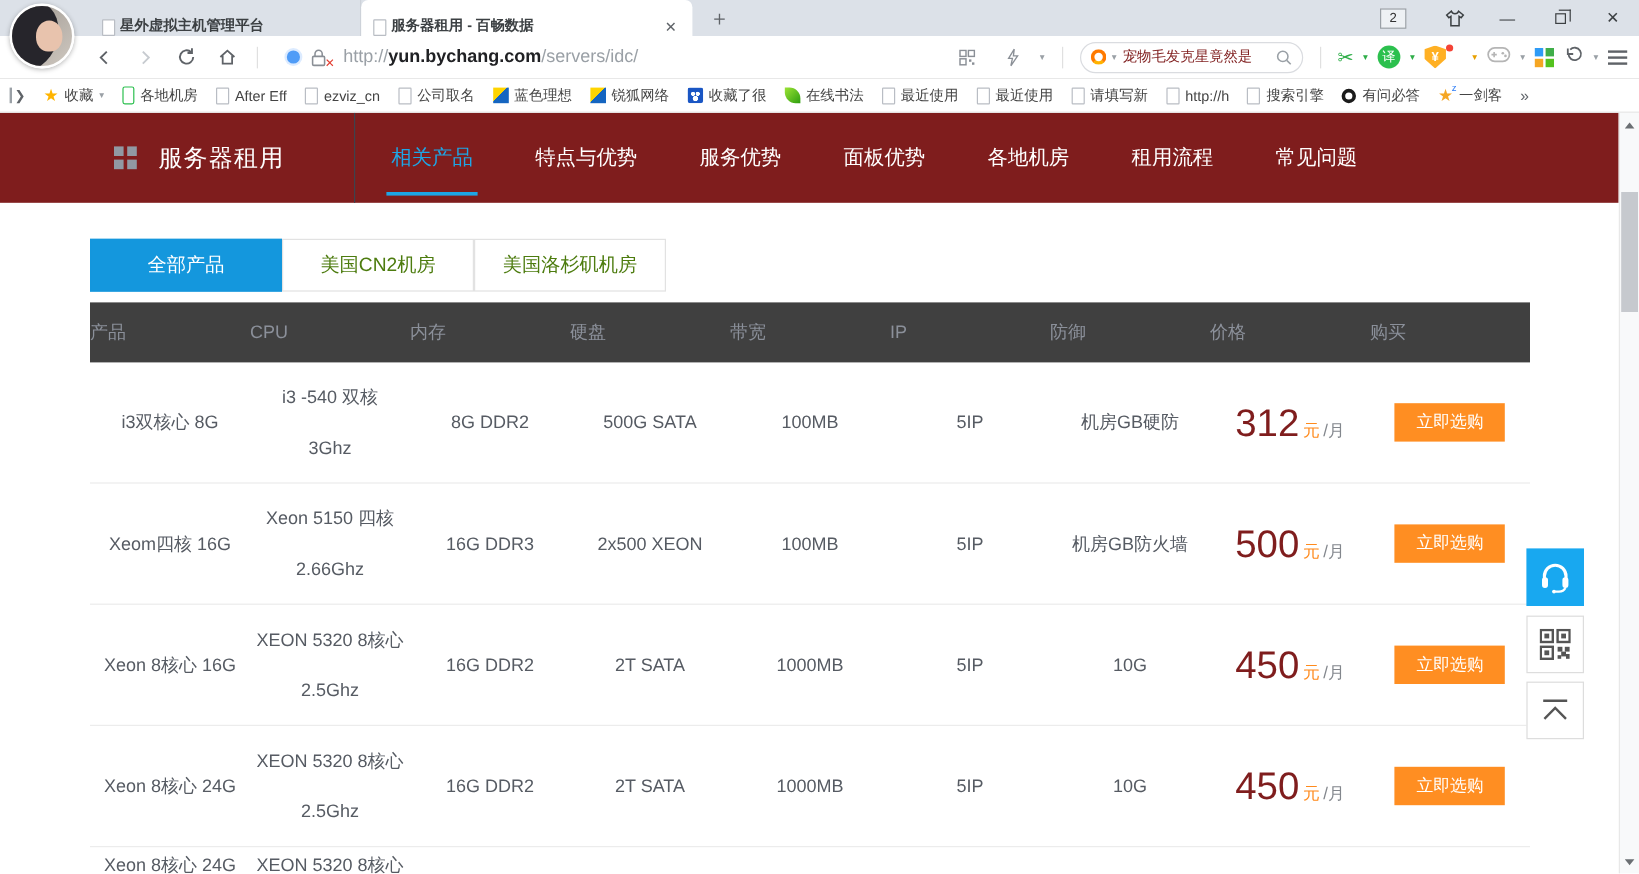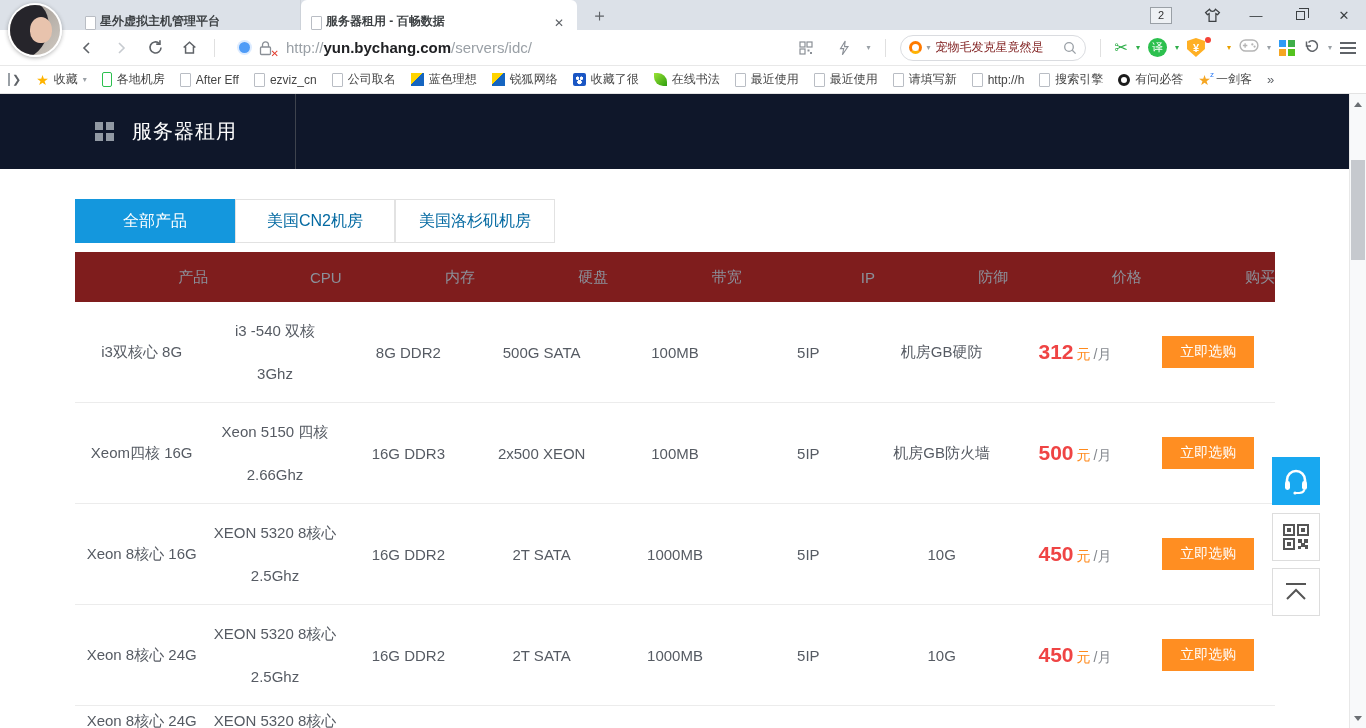--- a/index.html
+++ b/index.html
@@ -59,40 +59,40 @@
             background-image:radial-gradient(circle at 35% 40%, #fff 0 1.5px, transparent 2px), radial-gradient(circle at 65% 40%, #fff 0 1.5px, transparent 2px), radial-gradient(circle at 50% 70%, #fff 0 2px, transparent 2.5px); }
   .ic-leaf { width:13px; height:13px; background:linear-gradient(135deg,#9be335,#2e9e0f); border-radius:0 70% 0 70%; }
   .ic-ring { width:12px; height:12px; border-radius:50%; border:3px solid #1b1b1b; }
   .ic-zstar { color:#f5a623; font-size:14px; position:relative; }
   .ic-zstar::after { content:"z"; position:absolute; right:-3px; top:-2px; font-size:8px; color:#2e7df6; }
   .bm-toggle { color:#5f6368; font-size:11px; border-left:2px solid #9aa0a6; padding-left:2px; }
   .bm-more { color:#5f6368; font-size:13px; }
 
   
   .page { position:absolute; top:94px; left:0; width:1349px; height:634px; background:#fff; overflow:hidden; }
-  .site-nav { height:75px; background:#0f172a; display:flex; align-items:center; padding-left:95px; }
+  .site-nav { height:75px; background:#7f1d1d; display:flex; align-items:center; padding-left:95px; }
   .logo-grid { display:grid; grid-template-columns:8px 8px; grid-template-rows:8px 8px; gap:3px; }
   .logo-grid i { background:#9199a3; }
   .brand { color:#fff; font-size:20px; font-weight:500; margin:0 58px 0 18px; letter-spacing:1px; }
   .nav-div { width:1px; align-self:stretch; background:#3e434d; }
   .menu { display:flex; gap:52px; margin-left:30px; }
   .menu-item { color:#fff; font-size:17px; position:relative; cursor:pointer; }
   .menu-item.active { color:#1ea6e6; }
   .menu-item.active::after { content:""; position:absolute; left:-4px; right:-4px; bottom:-20px; height:3px; background:#1ea6e6; }
 
   .ptabs { display:flex; margin:30px 0 0 75px; }
-  .ptab { width:160px; height:44px; display:flex; align-items:center; justify-content:center; font-size:16px; color:#0369a1; background:#fff; border:1px solid #e2e2e2; cursor:pointer; }
+  .ptab { width:160px; height:44px; display:flex; align-items:center; justify-content:center; font-size:16px; color:#4d7c0f; background:#fff; border:1px solid #e2e2e2; cursor:pointer; }
   .ptab.active { background:#1497dd; border-color:#1497dd; color:#fff; }
 
   .table { width:1200px; margin:9px 0 0 75px; }
-  .thead { height:50px; background:#7f1d1d; display:grid; grid-template-columns:repeat(9,1fr); align-items:center; text-align:right; color:#8b909a; font-size:15px; }
+  .thead { height:50px; background:#404040; display:grid; grid-template-columns:repeat(9,1fr); align-items:center; text-align:left; color:#8b909a; font-size:15px; }
   .trow { height:101px; border-bottom:1px solid #ececec; display:grid; grid-template-columns:repeat(9,1fr); align-items:center; text-align:center; color:#565b63; font-size:15px; }
   .cpu-cell { display:flex; flex-direction:column; align-items:center; gap:24px; }
   .price-cell { display:flex; align-items:baseline; justify-content:center; gap:3px; }
-  .pnum { font-size:21px; color:#ef4444;font-weight:bold; }
+  .pnum { font-size:32px; color:#7f1d1d; }
   .punit { font-size:14px; color:#ff8a1c; }
   .pper { font-size:14px; color:#83878d; }
   .buy { width:92px; height:32px; background:#ff8e22; border:none; color:#fff; font-size:14px; cursor:pointer; font-family:inherit; }
   .trow.partial { height:101px; align-items:start; padding-top:6px; border-bottom:none; }
 
   
   .fab { position:absolute; width:48px; height:48px; display:flex; align-items:center; justify-content:center; }
   .fab-service { top:457px; right:46px; background:#18a8f0; }
   .fab-qr { top:513px; right:46px; background:#fff; border:1px solid #ddd; }
   .fab-top { top:568px; right:46px; background:#fff; border:1px solid #ddd; }
@@ -307,20 +307,29 @@
 <div class="page">
   <div class="site-nav">
     <span class="logo-grid">
         <i></i>
         <i></i>
         <i></i>
         <i></i>
       </span>
     <span class="brand">服务器租用</span>
     <span class="nav-div"></span>
+    <div class="menu">
+      <span class="menu-item active">相关产品</span>
+      <span class="menu-item">特点与优势</span>
+      <span class="menu-item">服务优势</span>
+      <span class="menu-item">面板优势</span>
+      <span class="menu-item">各地机房</span>
+      <span class="menu-item">租用流程</span>
+      <span class="menu-item">常见问题</span>
+    </div>
   </div>
 
   <div class="ptabs">
     <div class="ptab active">全部产品</div>
     <div class="ptab">美国CN2机房</div>
     <div class="ptab">美国洛杉矶机房</div>
   </div>
 
   <div class="table">
     <div class="thead">

